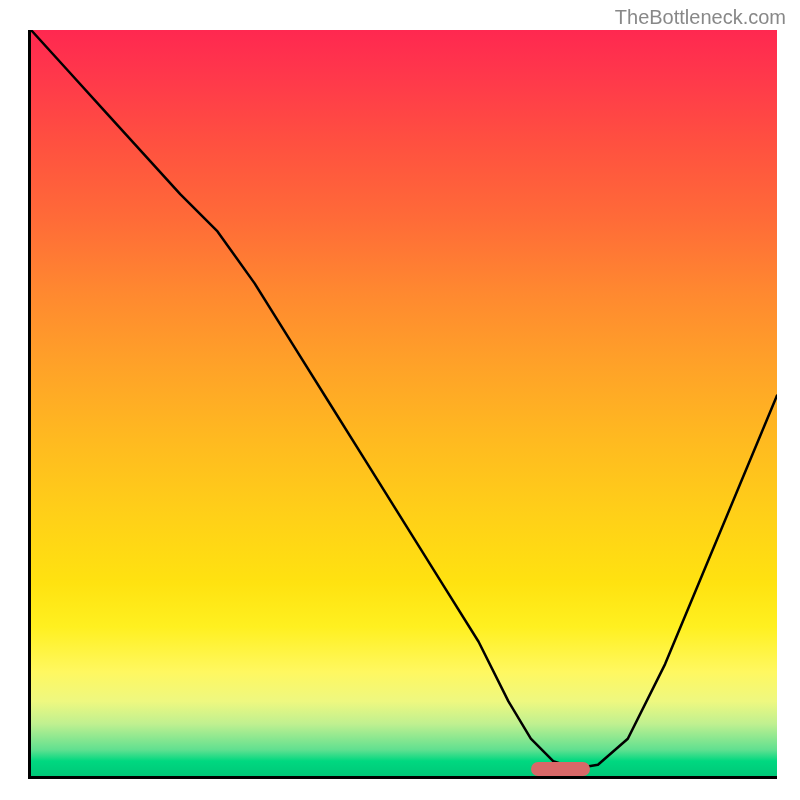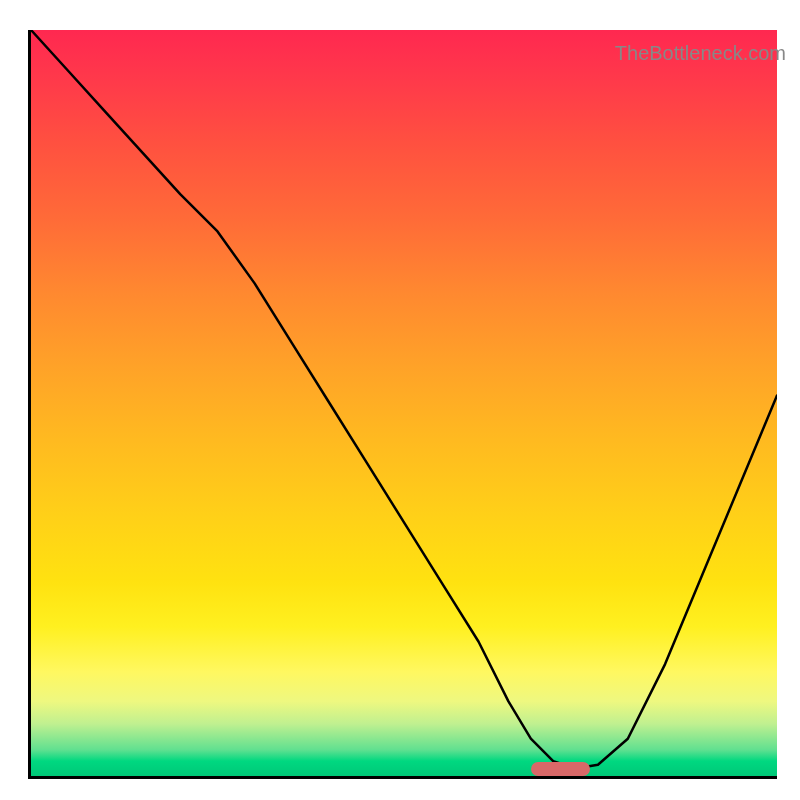--- a/index.html
+++ b/index.html
@@ -14,21 +14,20 @@
   background: white;
 }
 .watermark {
   position: absolute;
   top: 6px;
   right: 14px;
   color: #888;
   font-size: 20px;
   font-family: Arial, sans-serif;
   z-index: 10;
-  margin-top: 36px;
 }
 .plot-area {
   position: absolute;
   top: 30px;
   left: 28px;
   width: 746px;
   height: 746px;
   border-left: 3px solid black;
   border-bottom: 3px solid black;
 }

